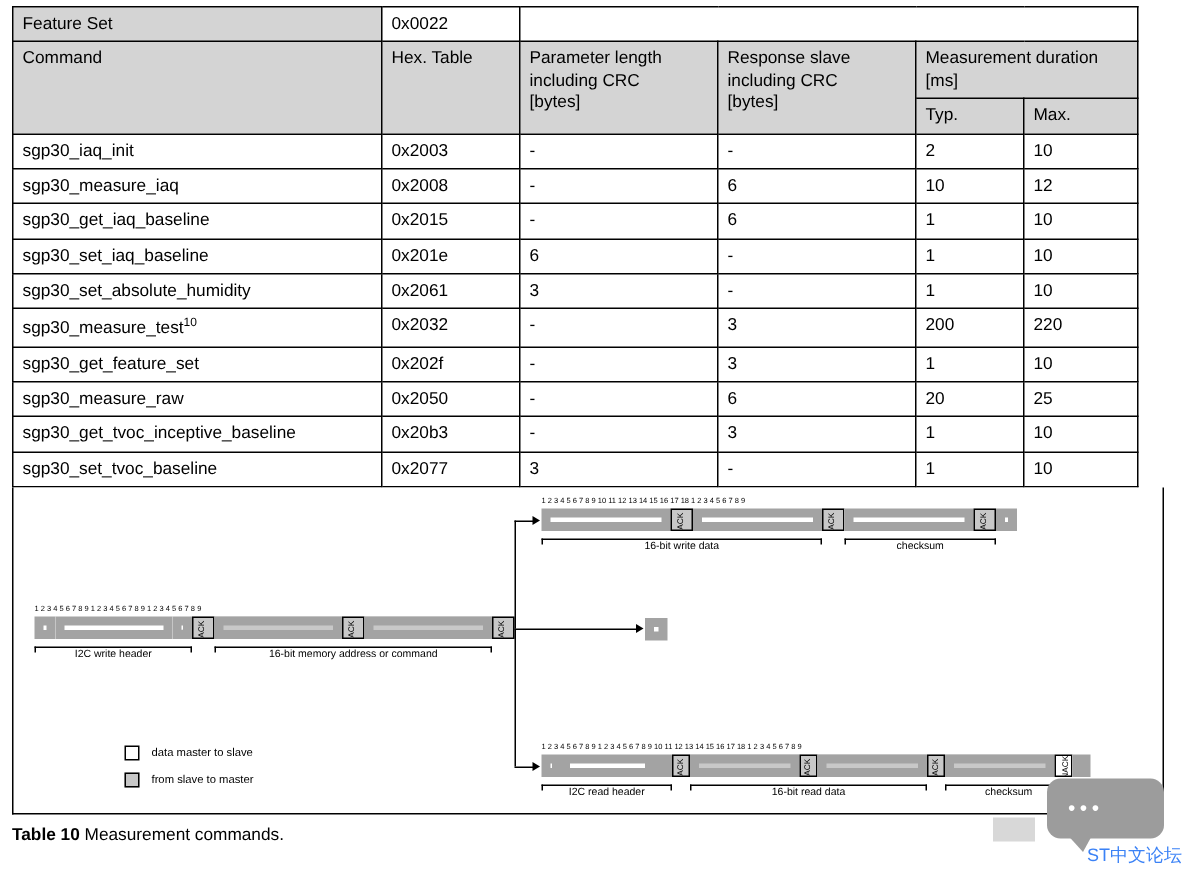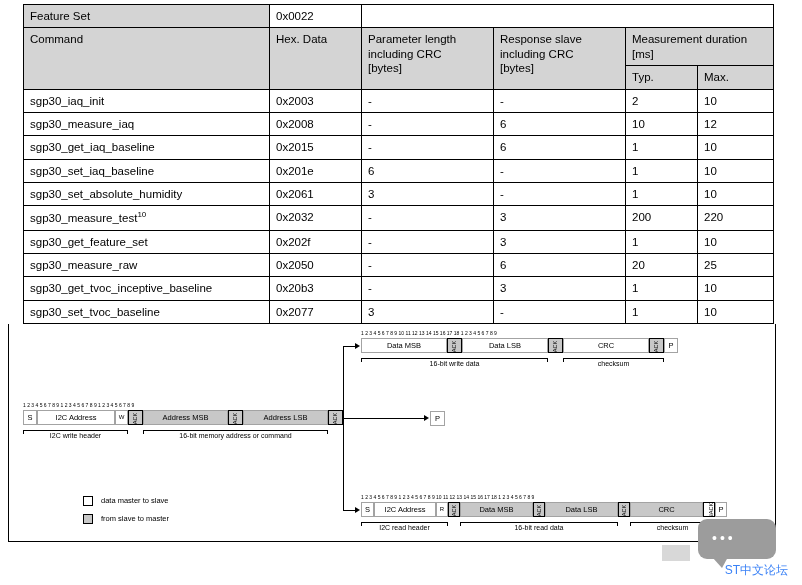--- a/index.html
+++ b/index.html
@@ -18,21 +18,20 @@
   .page {
     position: absolute;
     left: 8px;
     top: 4px;
     width: 768px;
   }
   table.cmdtable {
     border-collapse: collapse;
     width: 616px;
     table-layout: fixed;
-    margin-left: 15px;
   }
   table.cmdtable td, table.cmdtable th {
     border: 1px solid #000000;
     font-size: 11.5px;
     padding: 4px 6px;
     vertical-align: top;
     text-align: left;
     font-weight: normal;
     line-height: 1.25;
   }
@@ -134,21 +133,21 @@
   .dgm { position: absolute; }
   .bits {
     font-size: 5px;
     color: #000;
     letter-spacing: 0px;
     white-space: nowrap;
     font-family: "Liberation Sans", sans-serif;
   }
   .fieldbox {
     position: absolute;
-    border: 1px solid #a3a3a3;
+    border: 6px solid #a3a3a3;
     box-sizing: border-box;
     background: #ffffff;
     font-size: 7.5px;
     text-align: center;
     line-height: 13px;
     height: 15px;
     overflow: hidden;
     white-space: nowrap;
   }
   .fieldbox.grey { background: #c8c8c8; }
@@ -222,21 +221,21 @@
         <col class="col-max">
     </colgroup>
     <tbody>
       <tr>
         <td class="featureset-label">Feature Set</td>
         <td class="featureset-value">0x0022</td>
         <td class="featureset-blank" colspan="4"></td>
       </tr>
       <tr>
         <td class="hdr-grey" rowspan="2">Command</td>
-        <td class="hdr-grey" rowspan="2">Hex. Data</td>
+        <td class="hdr-grey" rowspan="2">Hex. Table</td>
         <td class="hdr-grey" rowspan="2">
           <div>Parameter length</div>
           <div>including CRC</div>
           <div>[bytes]</div>
         </td>
         <td class="hdr-grey" rowspan="2">
           <div>Response slave</div>
           <div>including CRC</div>
           <div>[bytes]</div>
         </td>
@@ -395,20 +394,24 @@
     <div class="brace" style="left:621px; top:198px; width:85px;"></div>
     <div class="cap-under" style="left:621px; top:200px; width:85px;">checksum</div>
 
     <div class="legend-box" style="left:74px; top:172px; background:#ffffff;"></div>
     <div class="legend-text" style="left:92px; top:172px;">data master to slave</div>
     <div class="legend-box" style="left:74px; top:190px; background:#c8c8c8;"></div>
     <div class="legend-text" style="left:92px; top:190px;">from slave to master</div>
 
   </div>
 
+  <div class="caption">
+    <b>Table 10</b>
+    <span>Measurement commands.</span>
+  </div>
 
 </div>
 
 <div class="watermark">
   <div class="wm-block"></div>
   <div class="wm-bubble">
     <div class="wm-dots">•••</div>
   </div>
   <div class="wm-text">ST中文论坛</div>
 </div>

